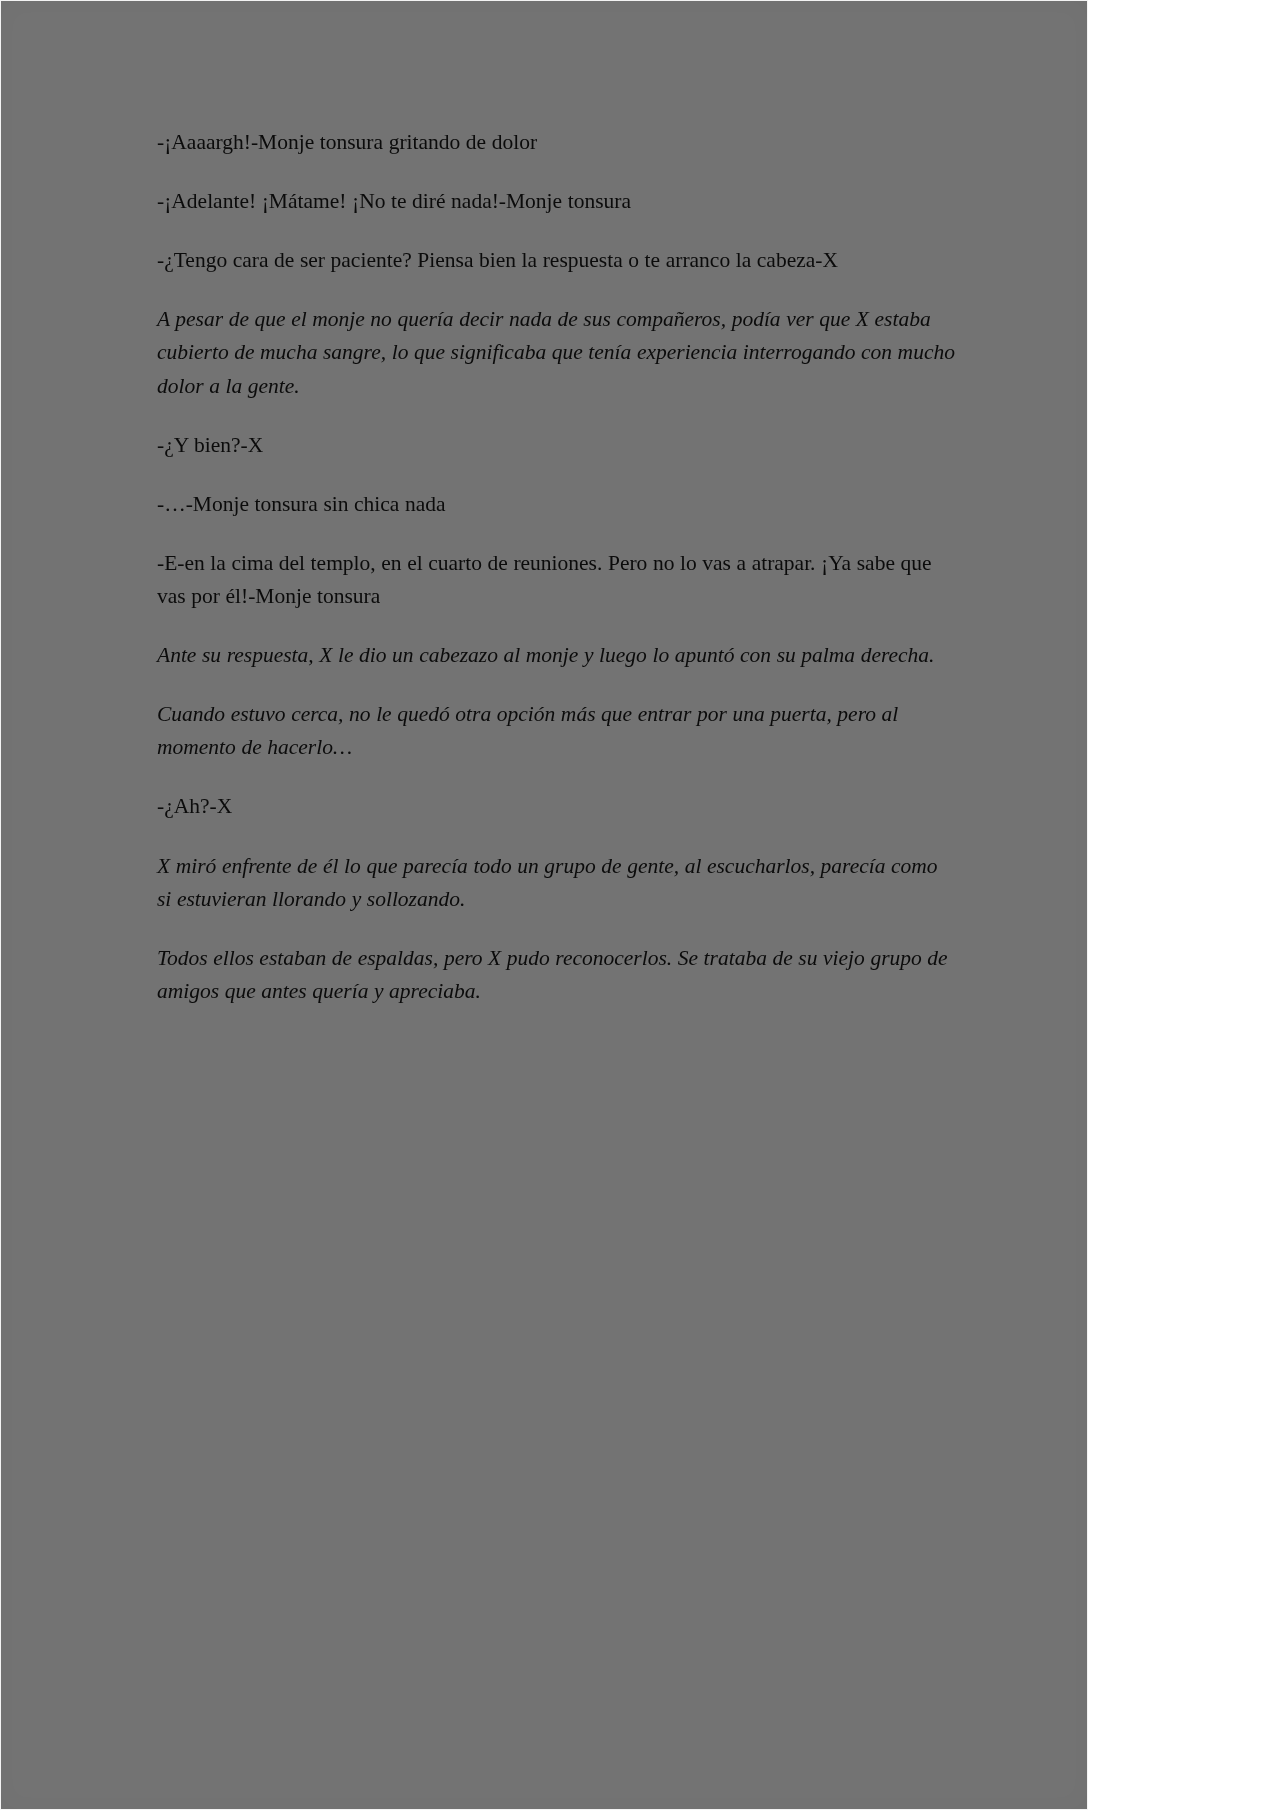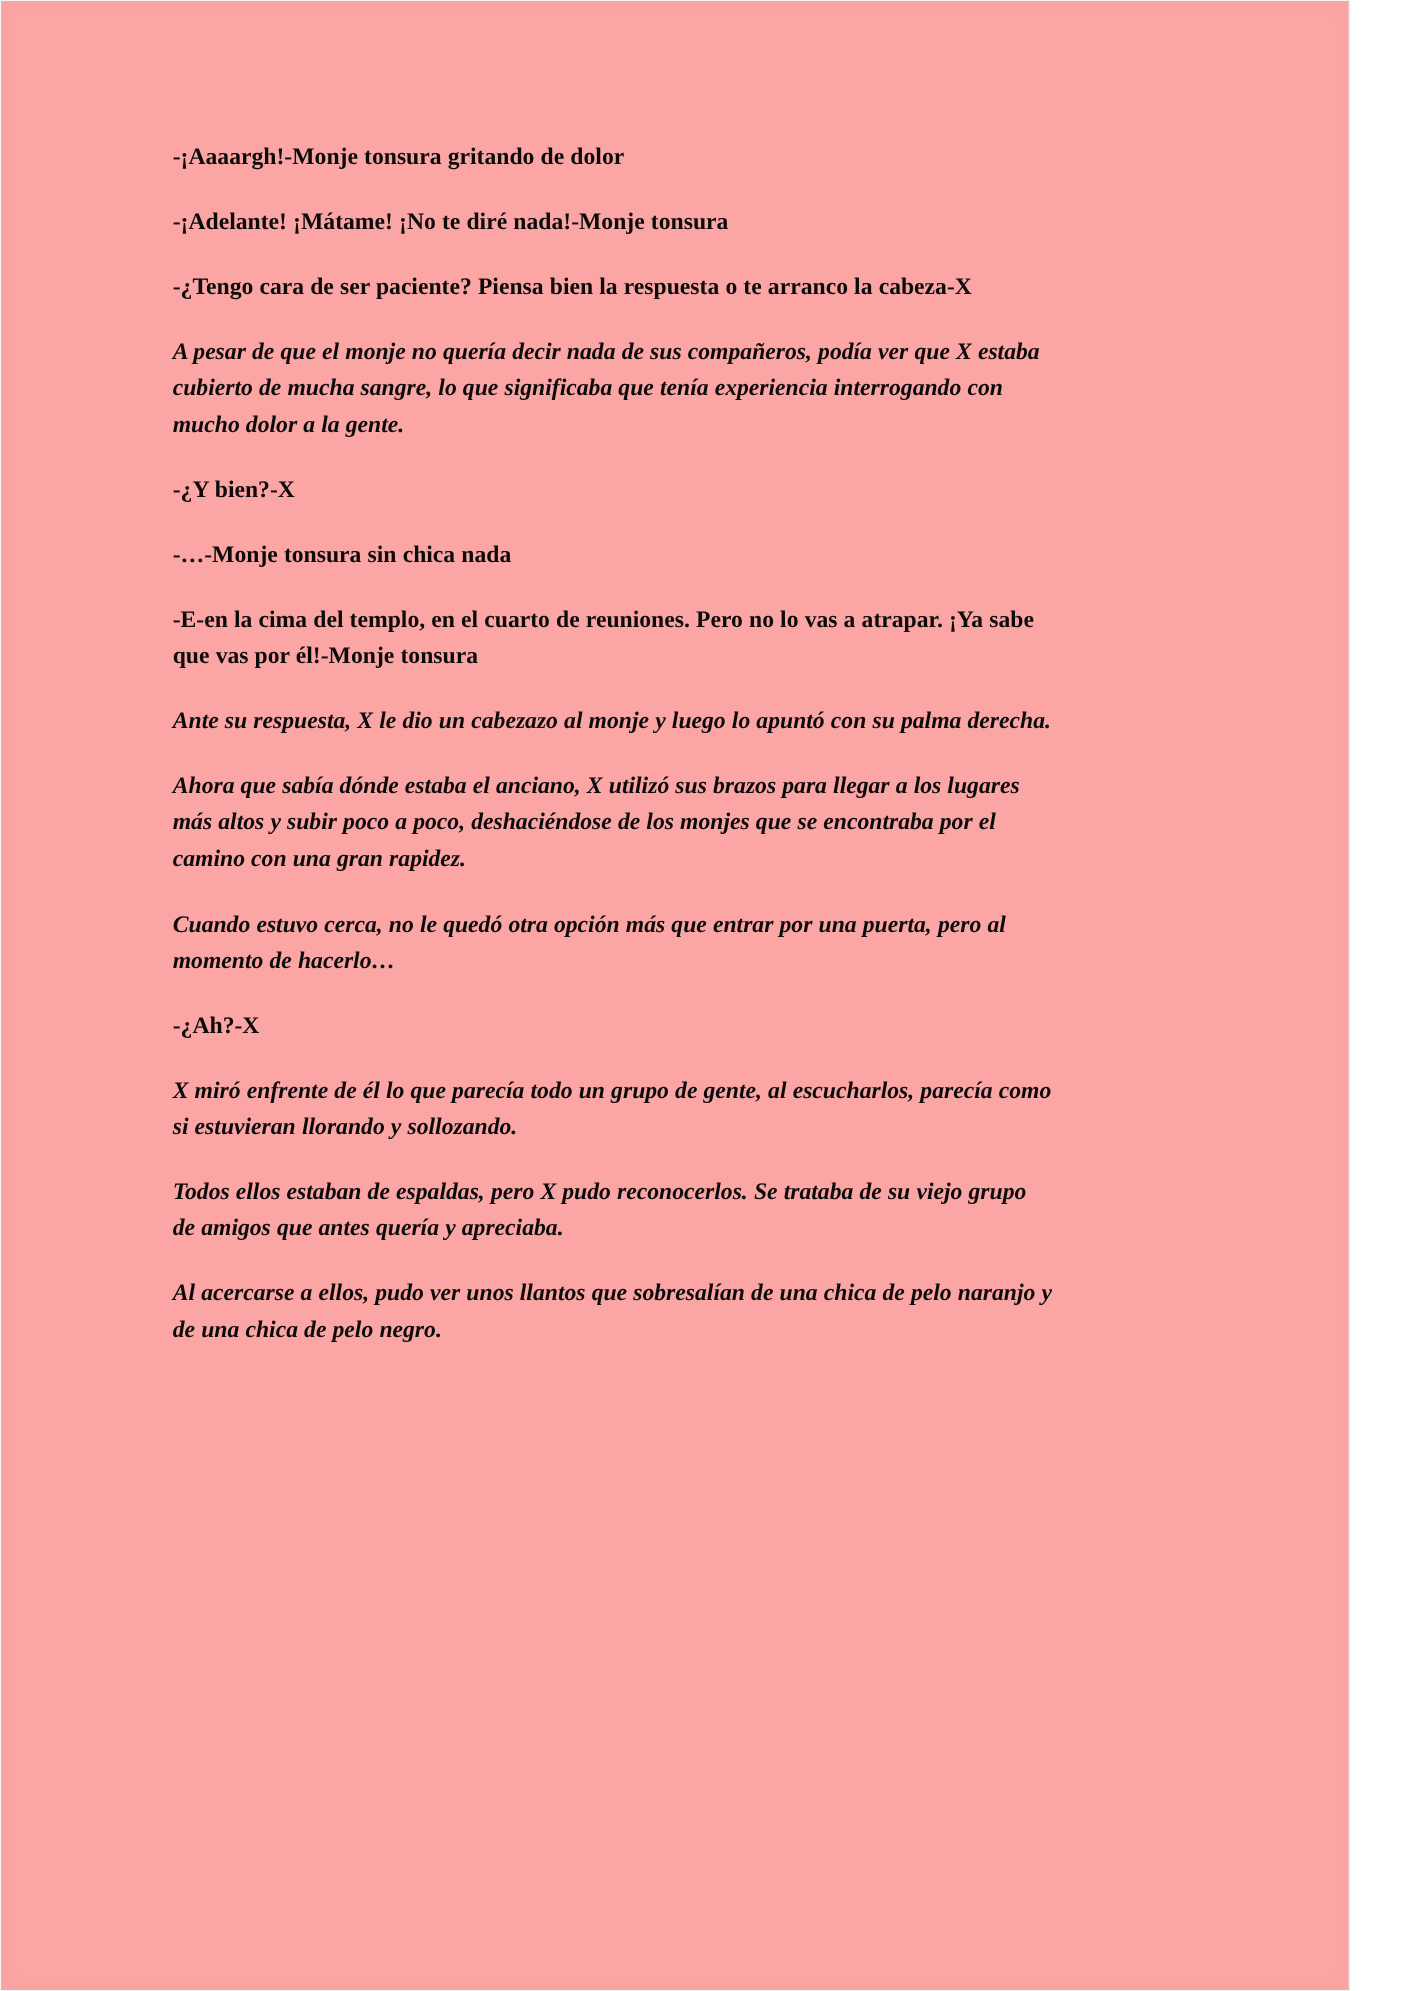--- a/index.html
+++ b/index.html
@@ -10,25 +10,24 @@
   body {
     width: 1280px;
     height: 1810px;
     font-family: "Liberation Serif", "DejaVu Serif", serif;
     color: #0b0b0b;
     overflow: hidden;
   }
 
   .page {
     position: relative;
-    width: 1227px;
+    width: 1088px;
     height: 1810px;
-    background: #fca5a5;
+    background: #737373;
     box-sizing: border-box;
-    font-weight: bold;
   }
 
   
   .page::before {
     content: "";
     position: absolute;
     inset: 0;
     pointer-events: none;
     box-shadow: inset 0 0 0 1px #f3f3f3, inset 0 0 26px rgba(0,0,0,0.022);
   }
@@ -69,21 +68,19 @@
   <div class="content">
 
     <p class="blk dlg">-¡Aaaargh!-Monje tonsura gritando de dolor</p>
     <p class="blk dlg">-¡Adelante! ¡Mátame! ¡No te diré nada!-Monje tonsura</p>
     <p class="blk dlg">-¿Tengo cara de ser paciente? Piensa bien la respuesta o te arranco la cabeza-X</p>
     <p class="blk nar">A pesar de que el monje no quería decir nada de sus compañeros, podía ver que X estaba cubierto de mucha sangre, lo que significaba que tenía experiencia interrogando con mucho dolor a la gente.</p>
     <p class="blk dlg">-¿Y bien?-X</p>
     <p class="blk dlg">-…-Monje tonsura sin chica nada</p>
     <p class="blk dlg">-E-en la cima del templo, en el cuarto de reuniones. Pero no lo vas a atrapar. ¡Ya sabe que vas por él!-Monje tonsura</p>
     <p class="blk nar">Ante su respuesta, X le dio un cabezazo al monje y luego lo apuntó con su palma derecha.</p>
-    <p class="blk nar">Ahora que sabía dónde estaba el anciano, X utilizó sus brazos para llegar a los lugares más altos y subir poco a poco, deshaciéndose de los monjes que se encontraba por el camino con una gran rapidez.</p>
     <p class="blk nar">Cuando estuvo cerca, no le quedó otra opción más que entrar por una puerta, pero al momento de hacerlo…</p>
     <p class="blk dlg">-¿Ah?-X</p>
     <p class="blk nar">X miró enfrente de él lo que parecía todo un grupo de gente, al escucharlos, parecía como si estuvieran llorando y sollozando.</p>
     <p class="blk nar">Todos ellos estaban de espaldas, pero X pudo reconocerlos. Se trataba de su viejo grupo de amigos que antes quería y apreciaba.</p>
-    <p class="blk nar">Al acercarse a ellos, pudo ver unos llantos que sobresalían de una chica de pelo naranjo y de una chica de pelo negro.</p>
 
   </div>
 </div>
 
 </body></html>

